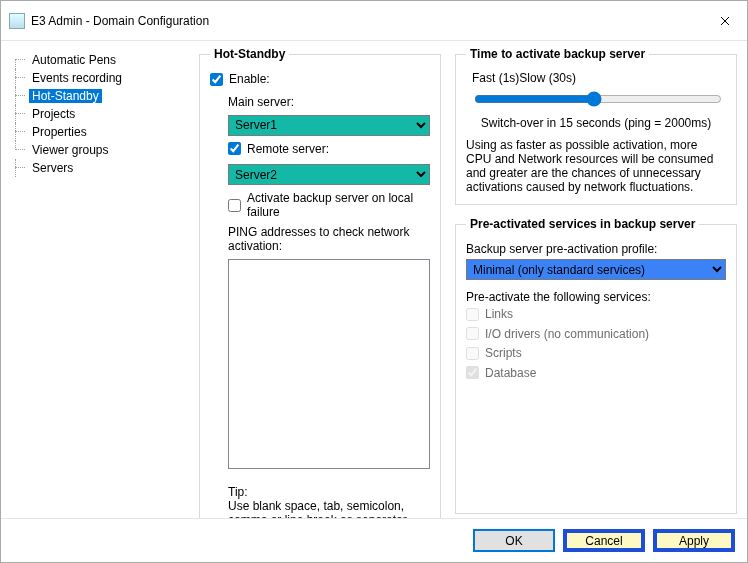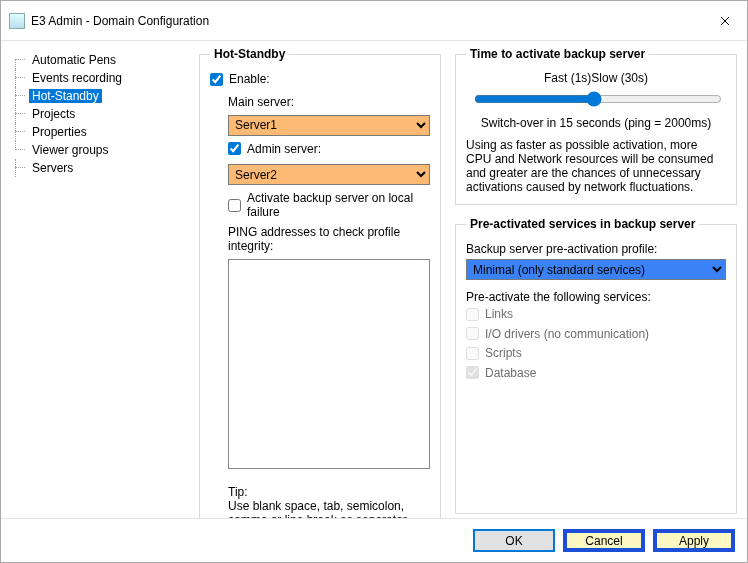--- a/index.html
+++ b/index.html
@@ -71,30 +71,30 @@
   legend { padding:0 4px; font-weight:bold; font-size:12px; }
 
   .row { margin:3px 0; }
   .indent { margin-left:18px; }
 
   label.cb { display:inline-flex; align-items:center; gap:4px; }
   input[type=checkbox] { margin:0 2px 0 0; width:13px; height:13px; accent-color:#0078d7; }
 
   select {
     width:100%; height:21px; font:inherit;
-    border:1px solid #7a7a7a; background:#fdba74;
+    border:1px solid #7a7a7a; background:#14b8a6;
     padding:0 2px;
   }
   textarea {
     width:100%; height:210px; resize:none;
     border:1px solid #828790; font:inherit; padding:2px;
   }
 
   .slider-wrap { padding:0 6px; }
-  .slider-labels { display:flex; justify-content:center; margin:2px 0 4px 0; }
+  .slider-labels { display:flex; justify-content:flex-start; margin:2px 0 4px 0; }
   input[type=range] {
     width:100%; accent-color:#0078d7;
   }
   .switch-text { text-align:center; margin:6px 0 8px 0; }
   .preact fieldset { flex:1; }
 
   .preact .services label.cb { color:#6d6d6d; }
   .preact .services input[type=checkbox] { filter:grayscale(1) opacity(.7); }
 
   
@@ -149,35 +149,35 @@
         </div>
 
         <div class="row indent">Main server:</div>
         <div class="row indent">
           <select id="sel-main"><option>Server1</option></select>
         </div>
 
         <div class="row indent">
           <label class="cb">
             <input type="checkbox" id="cb-backup" checked="" style="">
-            <span>Admin server:</span>
+            <span>Remote server:</span>
           </label>
         </div>
         <div class="row indent">
           <select id="sel-backup"><option>Server2</option></select>
         </div>
 
         <div class="row indent">
           <label class="cb">
             <input type="checkbox" id="cb-local" style="">
             <span>Activate backup server on local failure</span>
           </label>
         </div>
 
-        <div class="row indent">PING addresses to check profile integrity:</div>
+        <div class="row indent">PING addresses to check network activation:</div>
         <div class="row indent" style="flex:1;">
           <textarea id="ta-ping" style=""></textarea>
         </div>
 
         <div class="row indent" style="margin-top:10px;">
           <div>Tip:</div>
           <div>Use blank space, tab, semicolon, comma or line break as separator</div>
         </div>
       </fieldset>
     </div>

